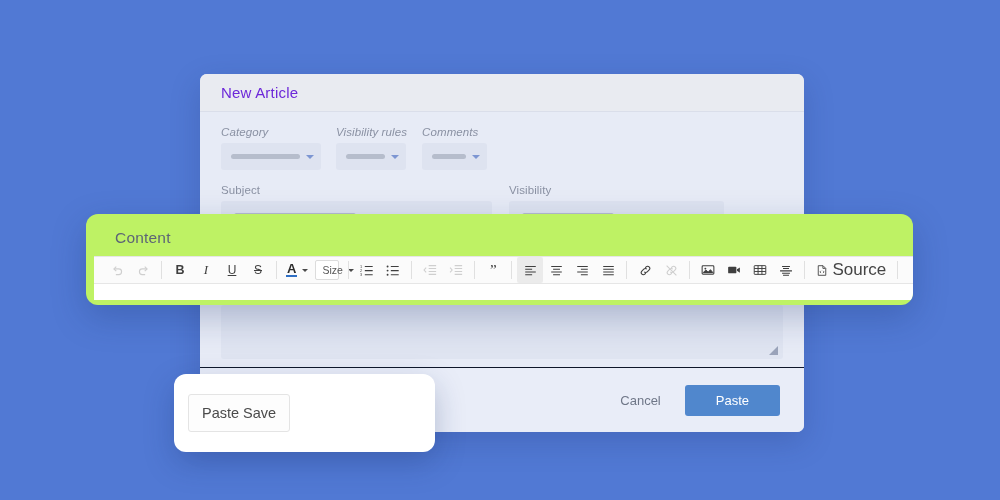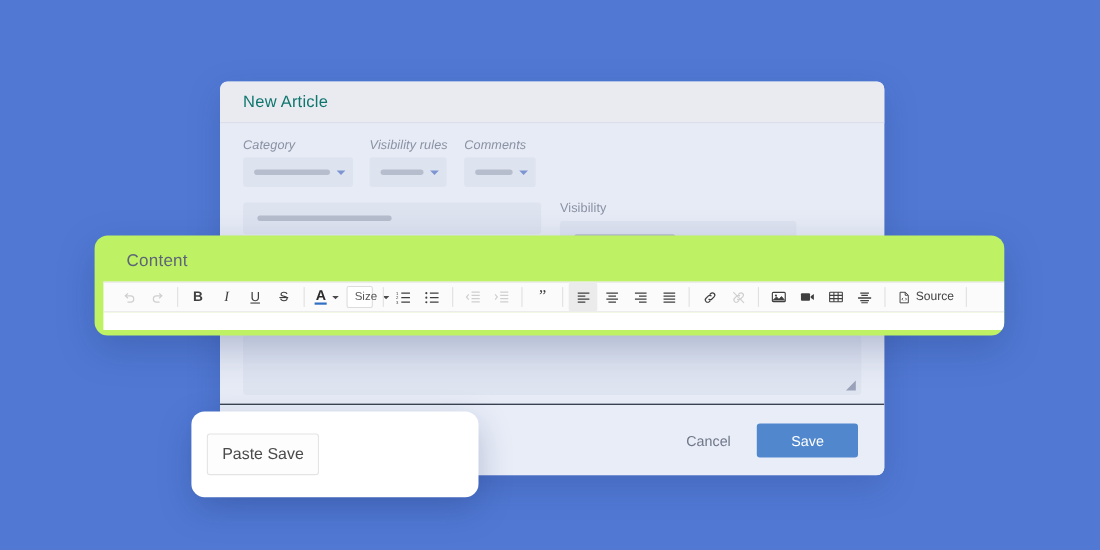--- a/index.html
+++ b/index.html
@@ -36,21 +36,21 @@
     height: 38px;
     background: #e9ebf1;
     border-bottom: 1px solid #dadeea;
     display: flex;
     align-items: center;
     padding: 0 0 0 21px;
     box-sizing: border-box;
   }
   .form-title {
     font-size: 15px;
-    color: #0f766e;
+    color: #6d28d9;
     letter-spacing: .2px;
   }
   .form-body {
     padding: 14px 21px 0 21px;
   }
 
   .field-label {
     font-size: 11.5px;
     color: #8a91a3;
     margin-bottom: 5px;
@@ -258,21 +258,21 @@
     margin: 0 4px;
     cursor: pointer;
     flex: none;
   }
   .tb-source {
     display: flex;
     align-items: center;
     gap: 4px;
     height: 20px;
     padding: 0 6px;
-    font-size: 11px;
+    font-size: 17px;
     color: #444;
     cursor: pointer;
     flex: none;
   }
   .editor-canvas {
     height: 16px;
     background: #fff;
   }
   .tb-icon svg { display: block; }
 
@@ -341,20 +341,21 @@
             <div class="ph-bar"></div>
             <div class="caret"></div>
           </div>
         </div>
 
       </div>
 
       <div class="row-inputs">
 
         <div class="input-group-subject">
+          <div class="field-label">Subject</div>
           <div class="input-box">
             <div class="ph-bar"></div>
           </div>
         </div>
 
         <div class="input-group-desc">
           <div class="field-label">Visibility</div>
           <div class="input-box">
             <div class="ph-bar"></div>
           </div>
@@ -365,21 +366,21 @@
       <div class="content-region">
         <div class="content-textarea">
           <div class="resize-grip"></div>
         </div>
       </div>
 
     </div>
 
     <div class="form-footer">
       <button class="btn-cancel">Cancel</button>
-      <button class="btn-save">Save</button>
+      <button class="btn-save">Paste</button>
     </div>
 
   </div>
 
   <div class="editor-card">
     <div class="editor-title">Content</div>
 
     <div class="toolbar">
 
       <div class="tb-btn tb-icon disabled">

